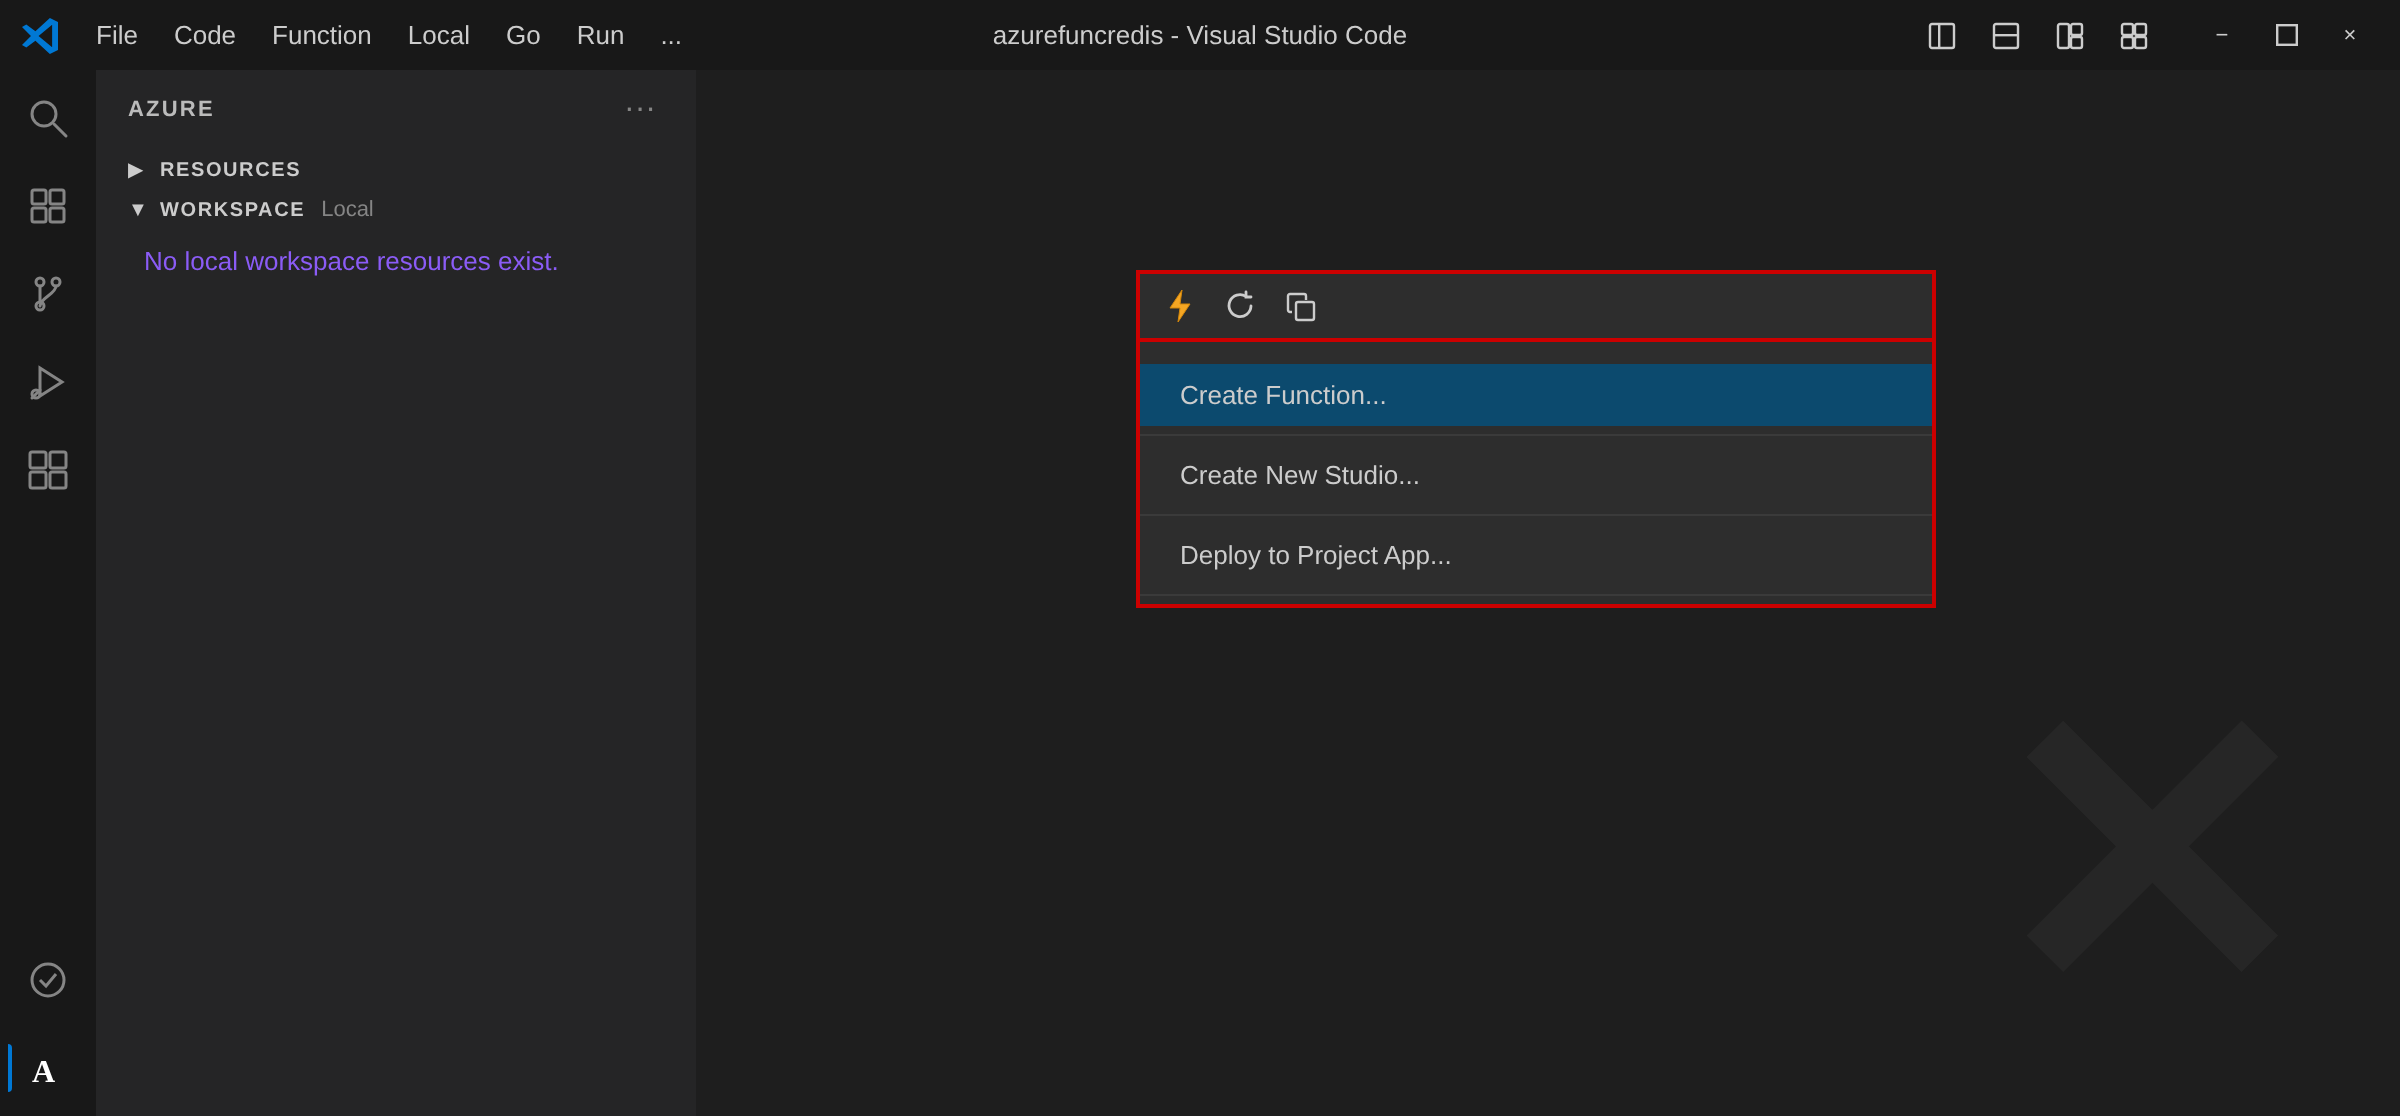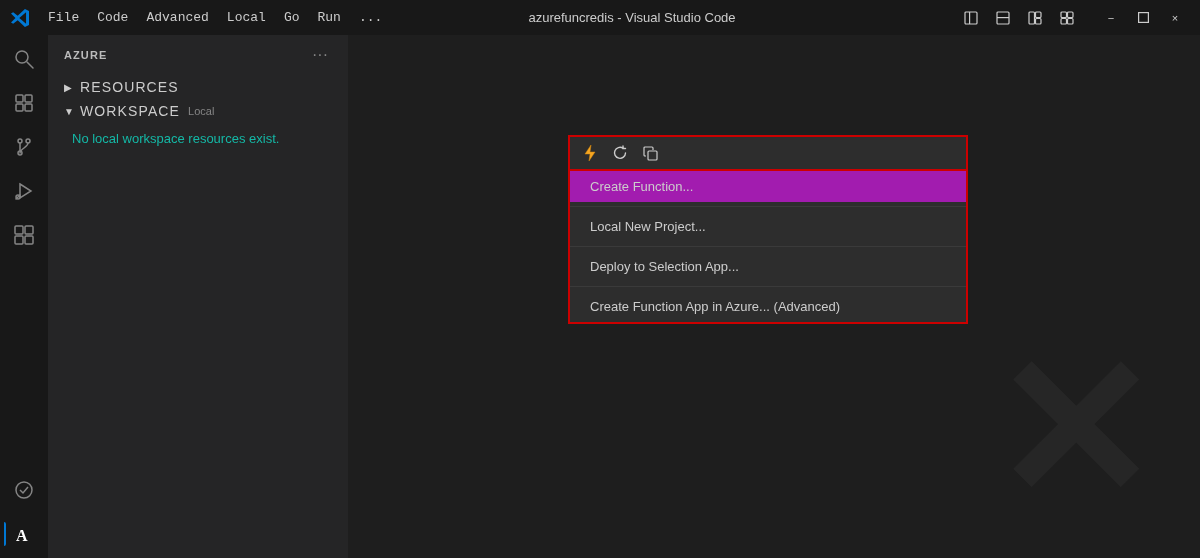--- a/index.html
+++ b/index.html
@@ -28,36 +28,34 @@
     .titlebar-logo {
       width: 20px;
       height: 20px;
       margin-right: 10px;
       flex-shrink: 0;
     }
     .titlebar-menu {
       display: flex;
       align-items: center;
       gap: 2px;
-      font-family: Liberation Mono, monospace;
     }
     .titlebar-menu-item {
       padding: 4px 8px;
       color: #cccccc;
       cursor: pointer;
       border-radius: 4px;
       font-size: 13px;
     }
     .titlebar-title {
       position: absolute;
       left: 50%;
       transform: translateX(-50%);
       color: #cccccc;
       font-size: 13px;
-      margin-left: 32px;
     }
     .titlebar-controls {
       margin-left: auto;
       display: flex;
       align-items: center;
       gap: 2px;
     }
     .titlebar-control {
       width: 30px;
       height: 22px;
@@ -162,38 +160,38 @@
       cursor: pointer;
       border-radius: 3px;
       gap: 4px;
     }
     .section-chevron {
       font-size: 10px;
       color: #cccccc;
       width: 12px;
     }
     .section-label {
-      font-size: 14px;
-      font-weight: 400;
+      font-size: 10px;
+      font-weight: 700;
       letter-spacing: 0.08em;
       color: #cccccc;
       text-transform: uppercase;
     }
     .section-sublabel {
       font-size: 11px;
       color: #858585;
       margin-left: 4px;
       font-weight: normal;
       text-transform: none;
       letter-spacing: 0;
       text-align: center;
     }
     .section-content {
       padding: 8px 16px;
-      color: #14b8a6;
+      color: #8b5cf6;
       font-size: 13px;
     }
 
     
     .main-content {
       flex: 1;
       background: #1e1e1e;
       position: relative;
       overflow: hidden;
     }
@@ -237,21 +235,22 @@
     }
     .dropdown-item {
       padding: 8px 20px;
       cursor: pointer;
       color: #cccccc;
       font-size: 13px;
       display: flex;
       align-items: center;
     }
     .dropdown-item.active {
-      background: #a21caf;
+      background: #0c4a6e;
+      margin-top: 11px;
     }
     .dropdown-separator {
       height: 1px;
       background: #3a3a3a;
       margin: 4px 0;
     }
 
     
     .azure-watermark {
       position: absolute;
@@ -276,21 +275,21 @@
 
 <div class="titlebar">
 
   <svg class="titlebar-logo" viewBox="0 0 100 100" xmlns="http://www.w3.org/2000/svg">
     <path fill="#0078d4" d="M74.7 5L38.5 38.2 15.8 21.4 5 27.6l22.4 22.4L5 72.4l10.8 6.2 22.7-16.8L74.7 95l20.3-9.8V14.8L74.7 5zm5.6 73.4L46.4 50l33.9-28.4v56.8z"></path>
   </svg>
 
   <div class="titlebar-menu">
     <div class="titlebar-menu-item">File</div>
     <div class="titlebar-menu-item">Code</div>
-    <div class="titlebar-menu-item">Advanced</div>
+    <div class="titlebar-menu-item">Function</div>
     <div class="titlebar-menu-item">Local</div>
     <div class="titlebar-menu-item">Go</div>
     <div class="titlebar-menu-item">Run</div>
     <div class="titlebar-menu-item">...</div>
   </div>
 
   <div class="titlebar-title">azurefuncredis - Visual Studio Code</div>
 
   <div class="titlebar-controls">
     <div class="titlebar-control">
@@ -438,27 +437,26 @@
           </svg>
         </div>
       </div>
 
       <div class="dropdown-menu">
 
         <div class="dropdown-item active">Create Function...</div>
 
         <div class="dropdown-separator"></div>
 
-        <div class="dropdown-item">Local New Project...</div>
+        <div class="dropdown-item">Create New Studio...</div>
 
         <div class="dropdown-separator"></div>
 
-        <div class="dropdown-item">Deploy to Selection App...</div>
+        <div class="dropdown-item">Deploy to Project App...</div>
 
         <div class="dropdown-separator"></div>
 
 
-        <div class="dropdown-item">Create Function App in Azure... (Advanced)</div>
       </div>
     </div>
 
   </div>
 </div>
 
 </body></html>

